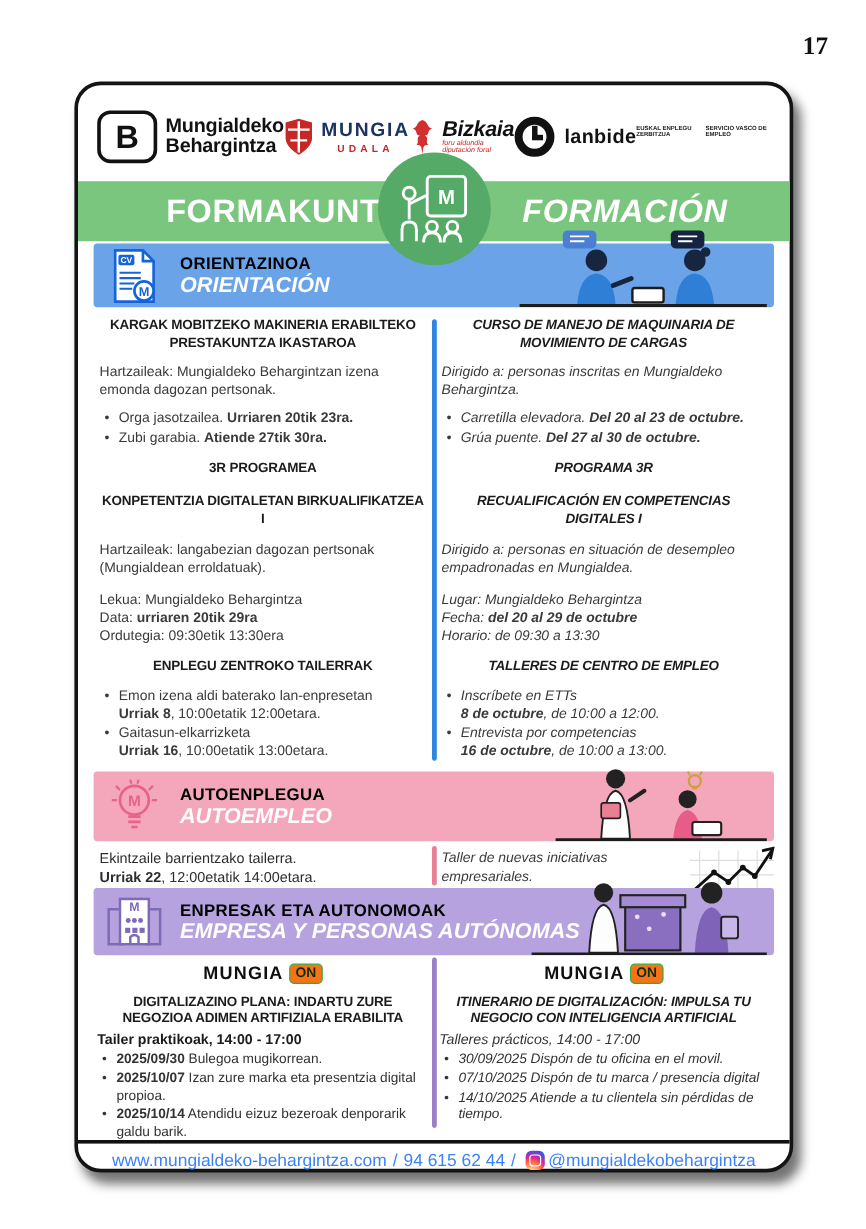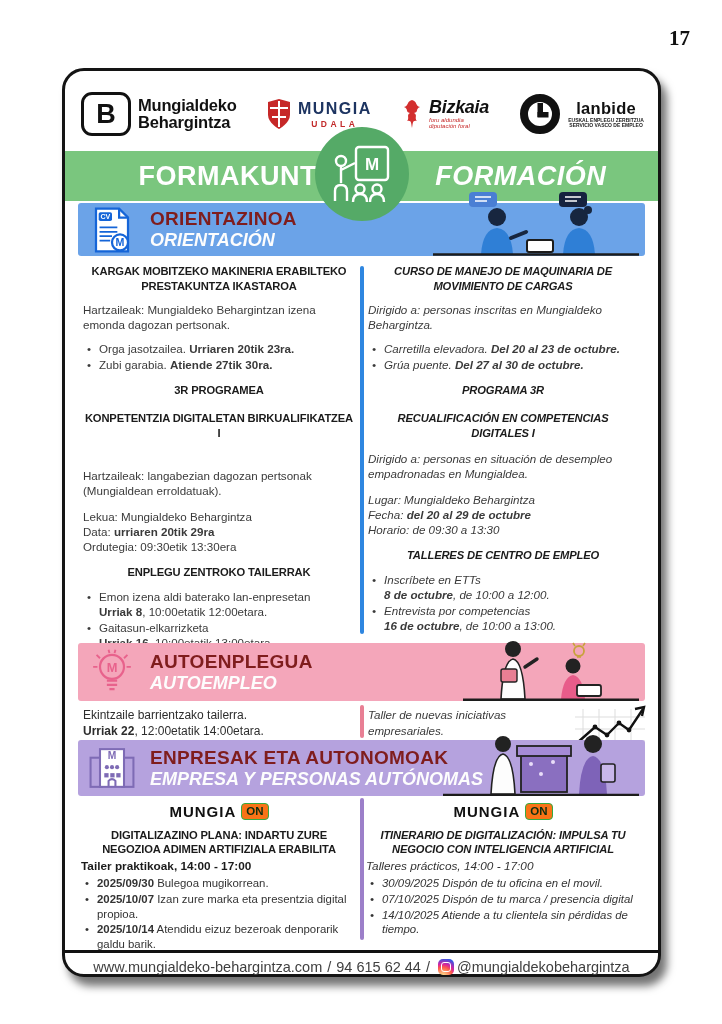--- a/index.html
+++ b/index.html
@@ -16,41 +16,41 @@
   .logo{display:flex;align-items:center;gap:7px;color:#111;}
   .bh-mark{width:44px;height:38px;border:3px solid #111;border-radius:11px;display:flex;
     align-items:center;justify-content:center;font-weight:800;font-size:27px;color:#111;}
   .bh-text{font-weight:800;font-size:16.5px;line-height:1.03;letter-spacing:-.2px;}
   .mu-text{display:flex;flex-direction:column;align-items:center;}
   .mu-name{color:#1d3461;font-weight:700;font-size:16px;letter-spacing:1.5px;}
   .mu-sub{color:#c22a2a;font-weight:700;font-size:8.5px;letter-spacing:3.5px;margin-top:1px;}
   .bz-text{display:flex;flex-direction:column;line-height:1.05;}
   .bz-name{font-weight:800;font-style:italic;font-size:18px;letter-spacing:-.3px;}
   .bz-sub{color:#c62828;font-style:italic;font-size:6px;}
-  .lb-text{display:flex;flex-direction:column;line-height:1.1;align-items:center;}
+  .lb-text{display:flex;flex-direction:row;line-height:1.1;}
   .lb-name{font-weight:800;font-size:16.5px;letter-spacing:.3px;}
   .lb-sub{font-size:5px;color:#222;font-weight:700;}
   
   .banner-green{position:absolute;left:0;right:0;top:80px;height:50px;background:#7ac67e;
     display:flex;padding-left:44px;}
   .banner-green .half{flex:1;display:flex;align-items:center;justify-content:center;
     color:#fff;font-size:27px;font-weight:800;letter-spacing:.5px;}
   .banner-green .half.es{font-weight:700;font-style:italic;}
   .circle-badge{position:absolute;left:50%;top:56px;width:94px;height:94px;margin-left:-47px;
     border-radius:50%;background:#55aa67;display:flex;align-items:center;justify-content:center;
     z-index:3;}
   
   .sec{position:absolute;left:13px;width:567px;border-radius:3px;display:flex;
     align-items:center;padding-left:10px;box-sizing:border-box;}
   .sec-blue{top:132px;height:53px;background:#6ba3e8;}
   .sec-pink{top:572px;height:58px;background:#f4a6ba;}
   .sec-purple{top:669px;height:56px;background:#b5a2de;}
   .sec-icon{width:48px;height:48px;margin-right:14px;flex:0 0 auto;}
   .sec-titles{line-height:1.15;}
-  .sec-titles .t1{font-size:19px;font-weight:800;color:#7f1d1d;letter-spacing:.3px;}
+  .sec-titles .t1{font-size:14px;font-weight:800;color:#000000;letter-spacing:.3px;}
   .sec-titles .t2{font-size:18px;font-weight:600;font-style:italic;color:#fdfdfd;}
   .sec-illu{position:absolute;right:4px;bottom:0;}
   
   .col{position:absolute;width:272px;font-size:11.6px;color:#3a3a3a;line-height:1.3;}
   .col-l{left:18px;top:193px;}
   .col-r{left:303px;top:193px;width:270px;}
   .es, .es *{font-style:italic;}
   .h{font-weight:800;text-align:center;font-size:11.2px;color:#1b1b1b;letter-spacing:-.15px;line-height:1.3;}
   .divider{position:absolute;width:4px;border-radius:2px;}
   .div-blue{left:295px;top:195px;height:368px;background:#2e86e0;}
@@ -67,21 +67,21 @@
   
   .colb{position:absolute;top:729px;width:276px;font-size:11.4px;color:#333;line-height:1.3;}
   .colb-l{left:16px;}
   .colb-r{left:301px;width:274px;}
   .mungia-on{display:flex;align-items:center;justify-content:center;gap:5px;margin:2px 0 6px;}
   .mo-brand{font-weight:700;font-size:15px;letter-spacing:1px;color:#101010;font-style:normal !important;}
   .mo-badge{background:#f97316;border:1px solid #35aa42;border-radius:4px;color:#0d2d10;
     font-weight:800;font-size:11.5px;padding:0 4px;line-height:15px;font-style:normal !important;}
   
   .footer-line{position:absolute;left:0;right:0;top:879px;border-top:3px solid #111;}
-  .footer{position:absolute;left:0;right:0;top:888px;text-align:center;font-size:14.5px;color:#404040;}
+  .footer{position:absolute;left:0;right:0;top:888px;text-align:center;font-size:14.5px;color:#3b82f6;}
   .footer .sep{margin:0 5px;}
   .ig{display:inline-block;width:16px;height:16px;border-radius:5px;vertical-align:-3px;
     background:radial-gradient(circle at 30% 110%,#fdf497 0%,#fd5949 45%,#d6249f 60%,#285aeb 90%);
     position:relative;margin:0 3px;}
   .ig::after{content:"";position:absolute;left:3px;top:3px;width:8px;height:8px;border:1.6px solid #fff;border-radius:3px;}
 </style>
 </head>
 <body>
 
 <div class="stage">
@@ -180,21 +180,21 @@
 
     <div class="col col-l">
       <div class="h">KARGAK MOBITZEKO MAKINERIA ERABILTEKO PRESTAKUNTZA IKASTAROA</div>
       <p style="margin-top:9px">Hartzaileak: Mungialdeko Behargintzan izena emonda dagozan pertsonak.</p>
       <ul class="bul" style="margin-top:9px">
         <li><span>Orga jasotzailea. </span><b>Urriaren 20tik 23ra.</b></li>
         <li><span>Zubi garabia. </span><b>Atiende 27tik 30ra.</b></li>
       </ul>
       <div class="h" style="margin-top:11px">3R PROGRAMEA</div>
       <div class="h" style="margin-top:13px">KONPETENTZIA DIGITALETAN BIRKUALIFIKATZEA I</div>
-      <p style="margin-top:28px">Hartzaileak: langabezian dagozan pertsonak (Mungialdean erroldatuak).</p>
+      <p style="margin-top:11px">Hartzaileak: langabezian dagozan pertsonak (Mungialdean erroldatuak).</p>
       <div style="margin-top:11px">
         <div>Lekua: Mungialdeko Behargintza</div>
         <div><span>Data: </span><b>urriaren 20tik 29ra</b></div>
         <div>Ordutegia: 09:30etik 13:30era</div>
       </div>
       <div class="h" style="margin-top:11px">ENPLEGU ZENTROKO TAILERRAK</div>
       <ul class="bul" style="margin-top:9px">
         <li>
           <div><span>Emon izena aldi baterako lan-enpresetan</span></div>
           <div><b>Urriak 8</b><span>, 10:00etatik 12:00etara.</span></div>

